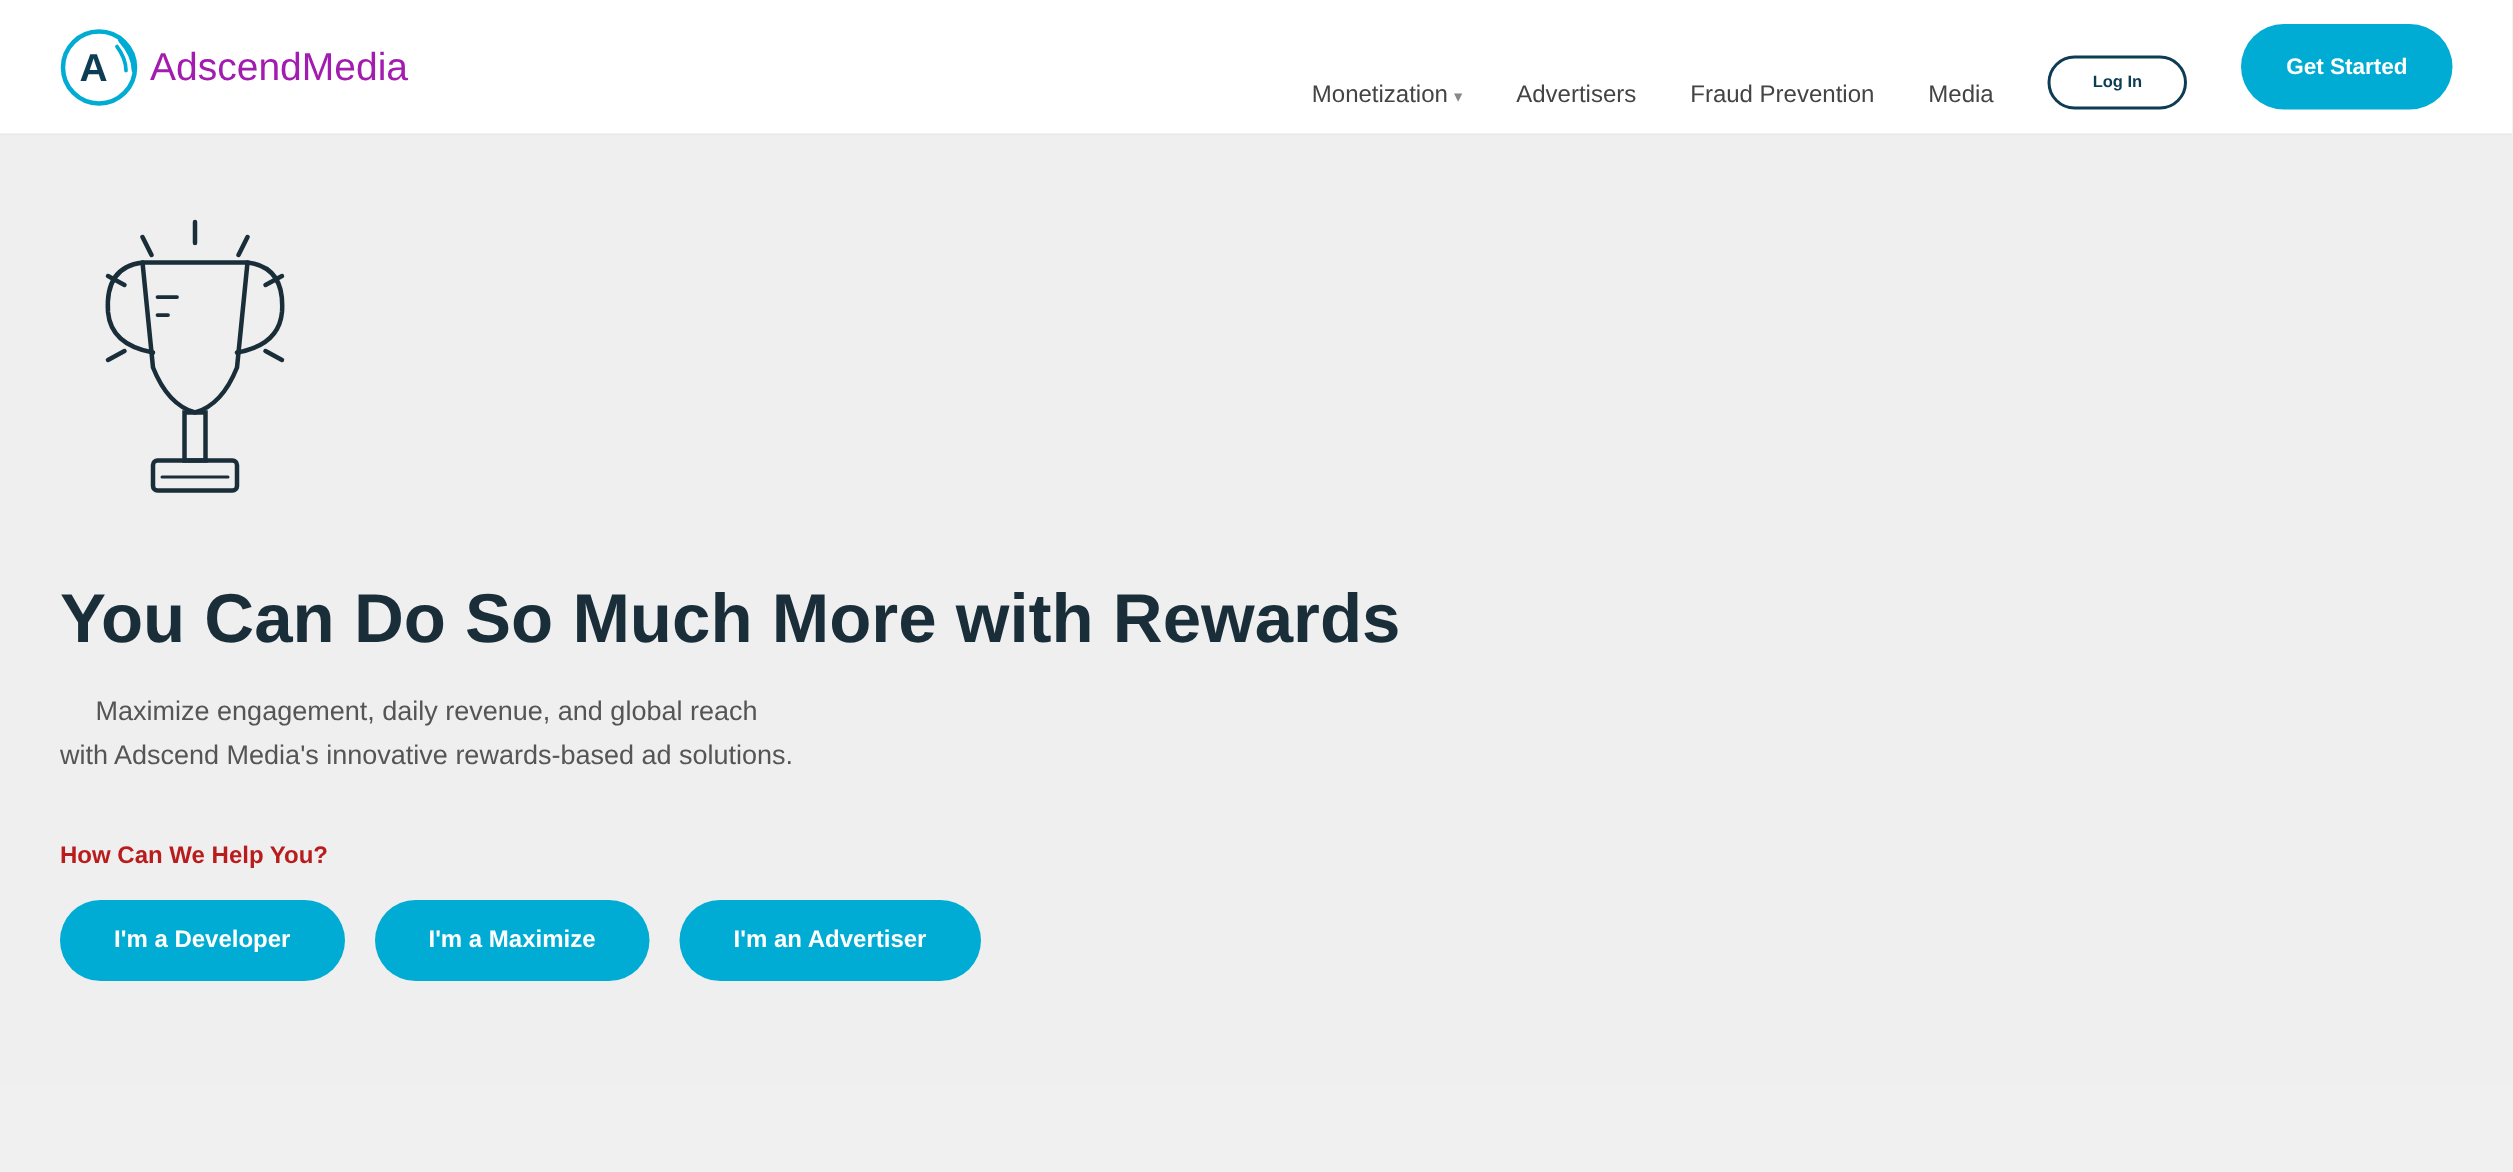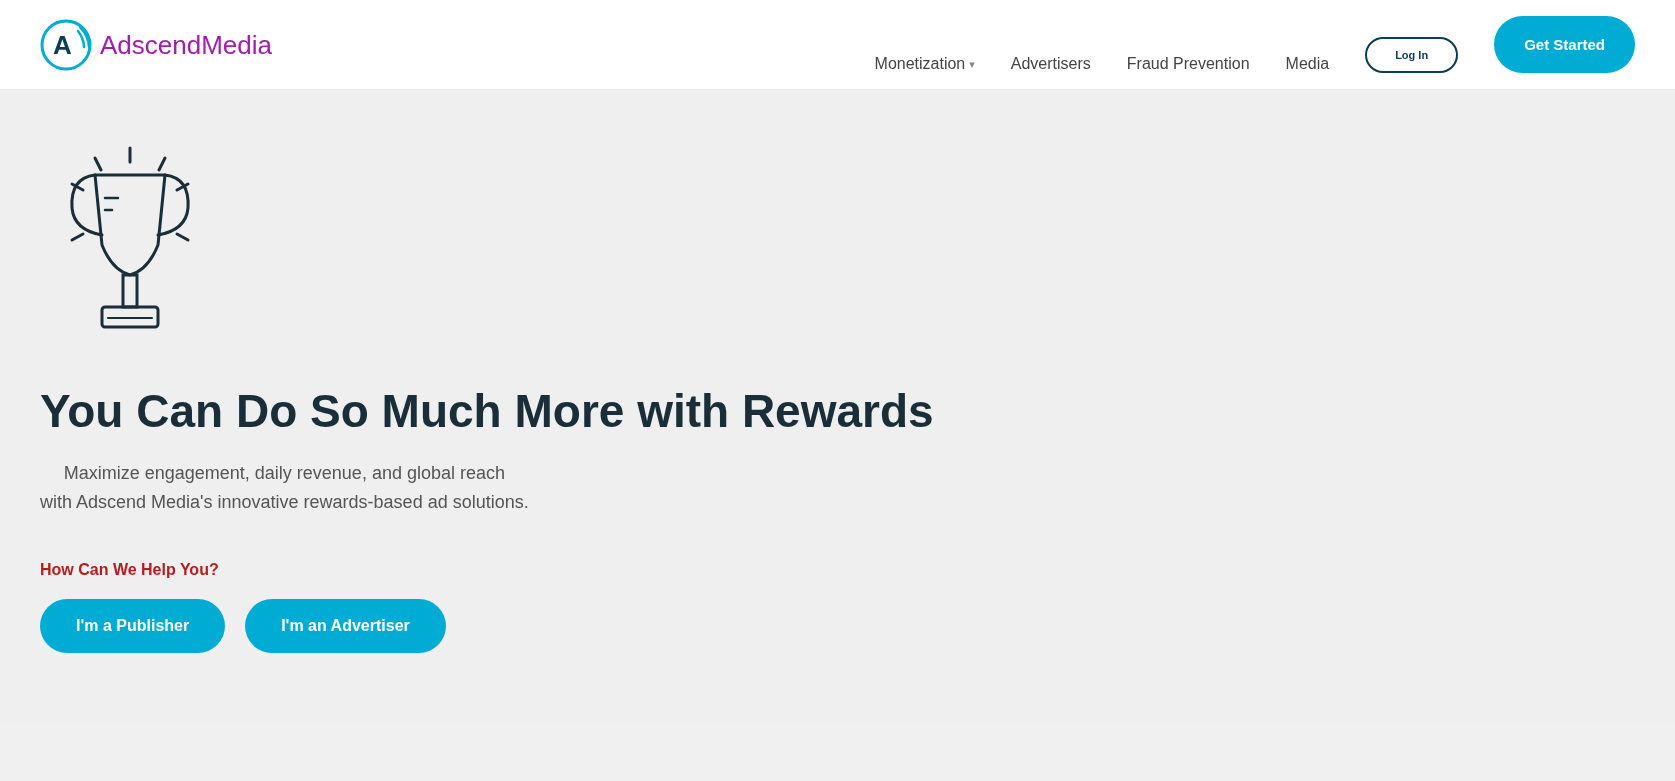--- a/index.html
+++ b/index.html
@@ -192,16 +192,17 @@
   <h1 class="hero-title">You Can Do So Much More with Rewards</h1>
 
   <p class="hero-subtitle">
     <span>Maximize engagement, daily revenue, and global reach</span><br>
     <span>with Adscend Media's innovative rewards-based ad solutions.</span>
   </p>
 
   <p class="hero-cta-label">How Can We Help You?</p>
 
   <div class="cta-buttons">
-    <button class="btn-cta">I'm a Publisher</button>
+    <button class="btn-cta">I'm a Developer</button>
+    <button class="btn-cta">I'm a Maximize</button>
     <button class="btn-cta">I'm an Advertiser</button>
   </div>
 </section>
 
 </body></html>

